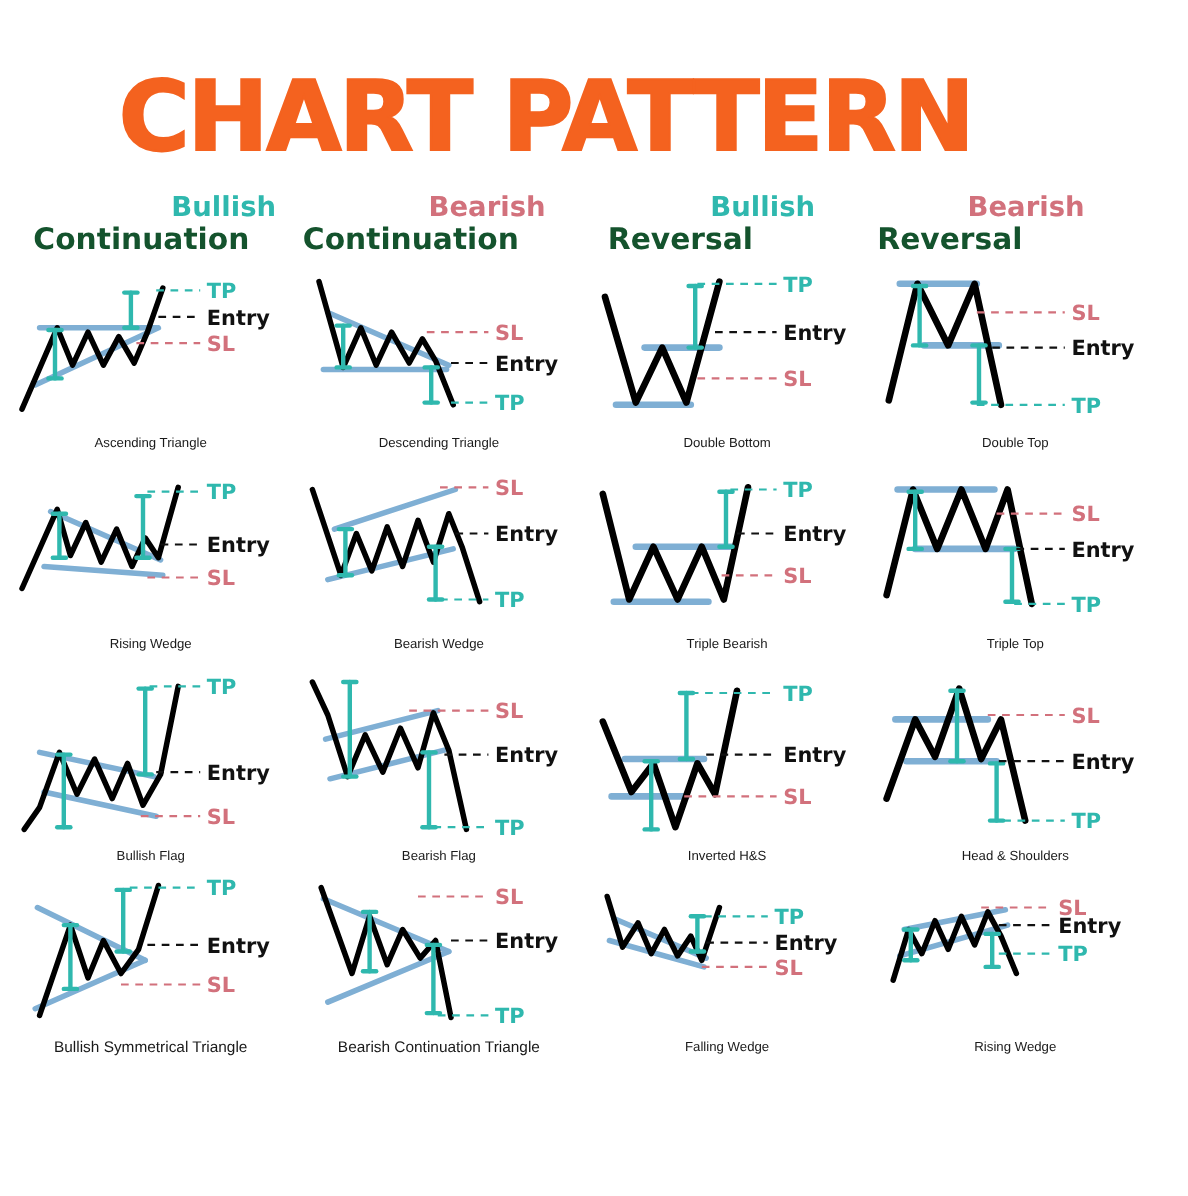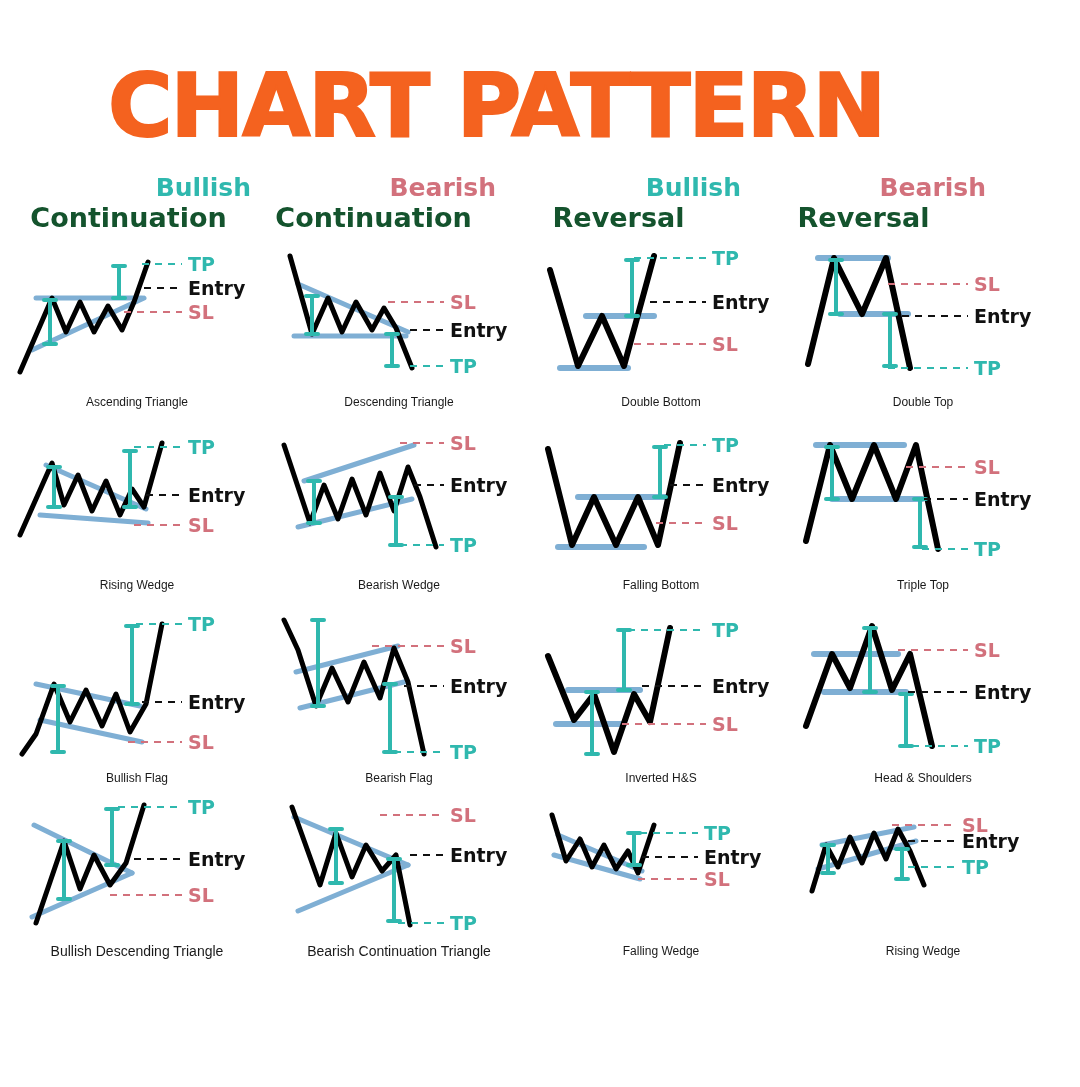--- a/index.html
+++ b/index.html
@@ -295,21 +295,21 @@
         </g>
         <g stroke-width="2" stroke-dasharray="7 6" fill="none">
           <line x1="134" y1="22" x2="176" y2="22" stroke="#2FB8AE"></line>
           <line x1="140" y1="62" x2="176" y2="62" stroke="#111"></line>
           <line x1="126" y1="100" x2="176" y2="100" stroke="#D2717C"></line>
         </g>
         <text class="lbl tp" x="182" y="29" font-size="19">TP</text>
         <text class="lbl en" x="182" y="69" font-size="19">Entry</text>
         <text class="lbl sl" x="182" y="107" font-size="19">SL</text>
       </svg>
-      <div class="cell-label">Falling Bottom</div>
+      <div class="cell-label">Triple Bearish</div>
     </div>
 
     <div class="cell">
       <svg width="262" height="150" viewBox="0 0 262 150">
         <g stroke="#7FAFD4" stroke-width="6" stroke-linecap="round">
           <line x1="24" y1="22" x2="112" y2="22"></line>
           <line x1="40" y1="76" x2="130" y2="76"></line>
         </g>
         <polyline points="14,118 38,22 60,76 82,22 104,76 124,22 146,126" stroke="#000" stroke-width="6" fill="none" stroke-linejoin="round" stroke-linecap="round"></polyline>
         <g stroke="#2FB8AE" stroke-width="4" stroke-linecap="round">
@@ -457,21 +457,21 @@
         </g>
         <g stroke-width="2" stroke-dasharray="7 6" fill="none">
           <line x1="112" y1="18" x2="176" y2="18" stroke="#2FB8AE"></line>
           <line x1="128" y1="70" x2="176" y2="70" stroke="#111"></line>
           <line x1="104" y1="106" x2="176" y2="106" stroke="#D2717C"></line>
         </g>
         <text class="lbl tp" x="182" y="25" font-size="19">TP</text>
         <text class="lbl en" x="182" y="77" font-size="19">Entry</text>
         <text class="lbl sl" x="182" y="113" font-size="19">SL</text>
       </svg>
-      <div class="cell-label small">Bullish Descending Triangle</div>
+      <div class="cell-label small">Bullish Symmetrical Triangle</div>
     </div>
 
     <div class="cell">
       <svg width="262" height="150" viewBox="0 0 262 150">
         <g stroke="#7FAFD4" stroke-width="5" stroke-linecap="round" fill="none">
           <line x1="26" y1="28" x2="140" y2="76"></line>
           <line x1="30" y1="122" x2="140" y2="76"></line>
         </g>
         <polyline points="24,18 52,96 68,44 84,88 98,56 114,82 128,66 142,136" stroke="#000" stroke-width="5" fill="none" stroke-linejoin="round" stroke-linecap="round"></polyline>
         <g stroke="#2FB8AE" stroke-width="4" stroke-linecap="round">

